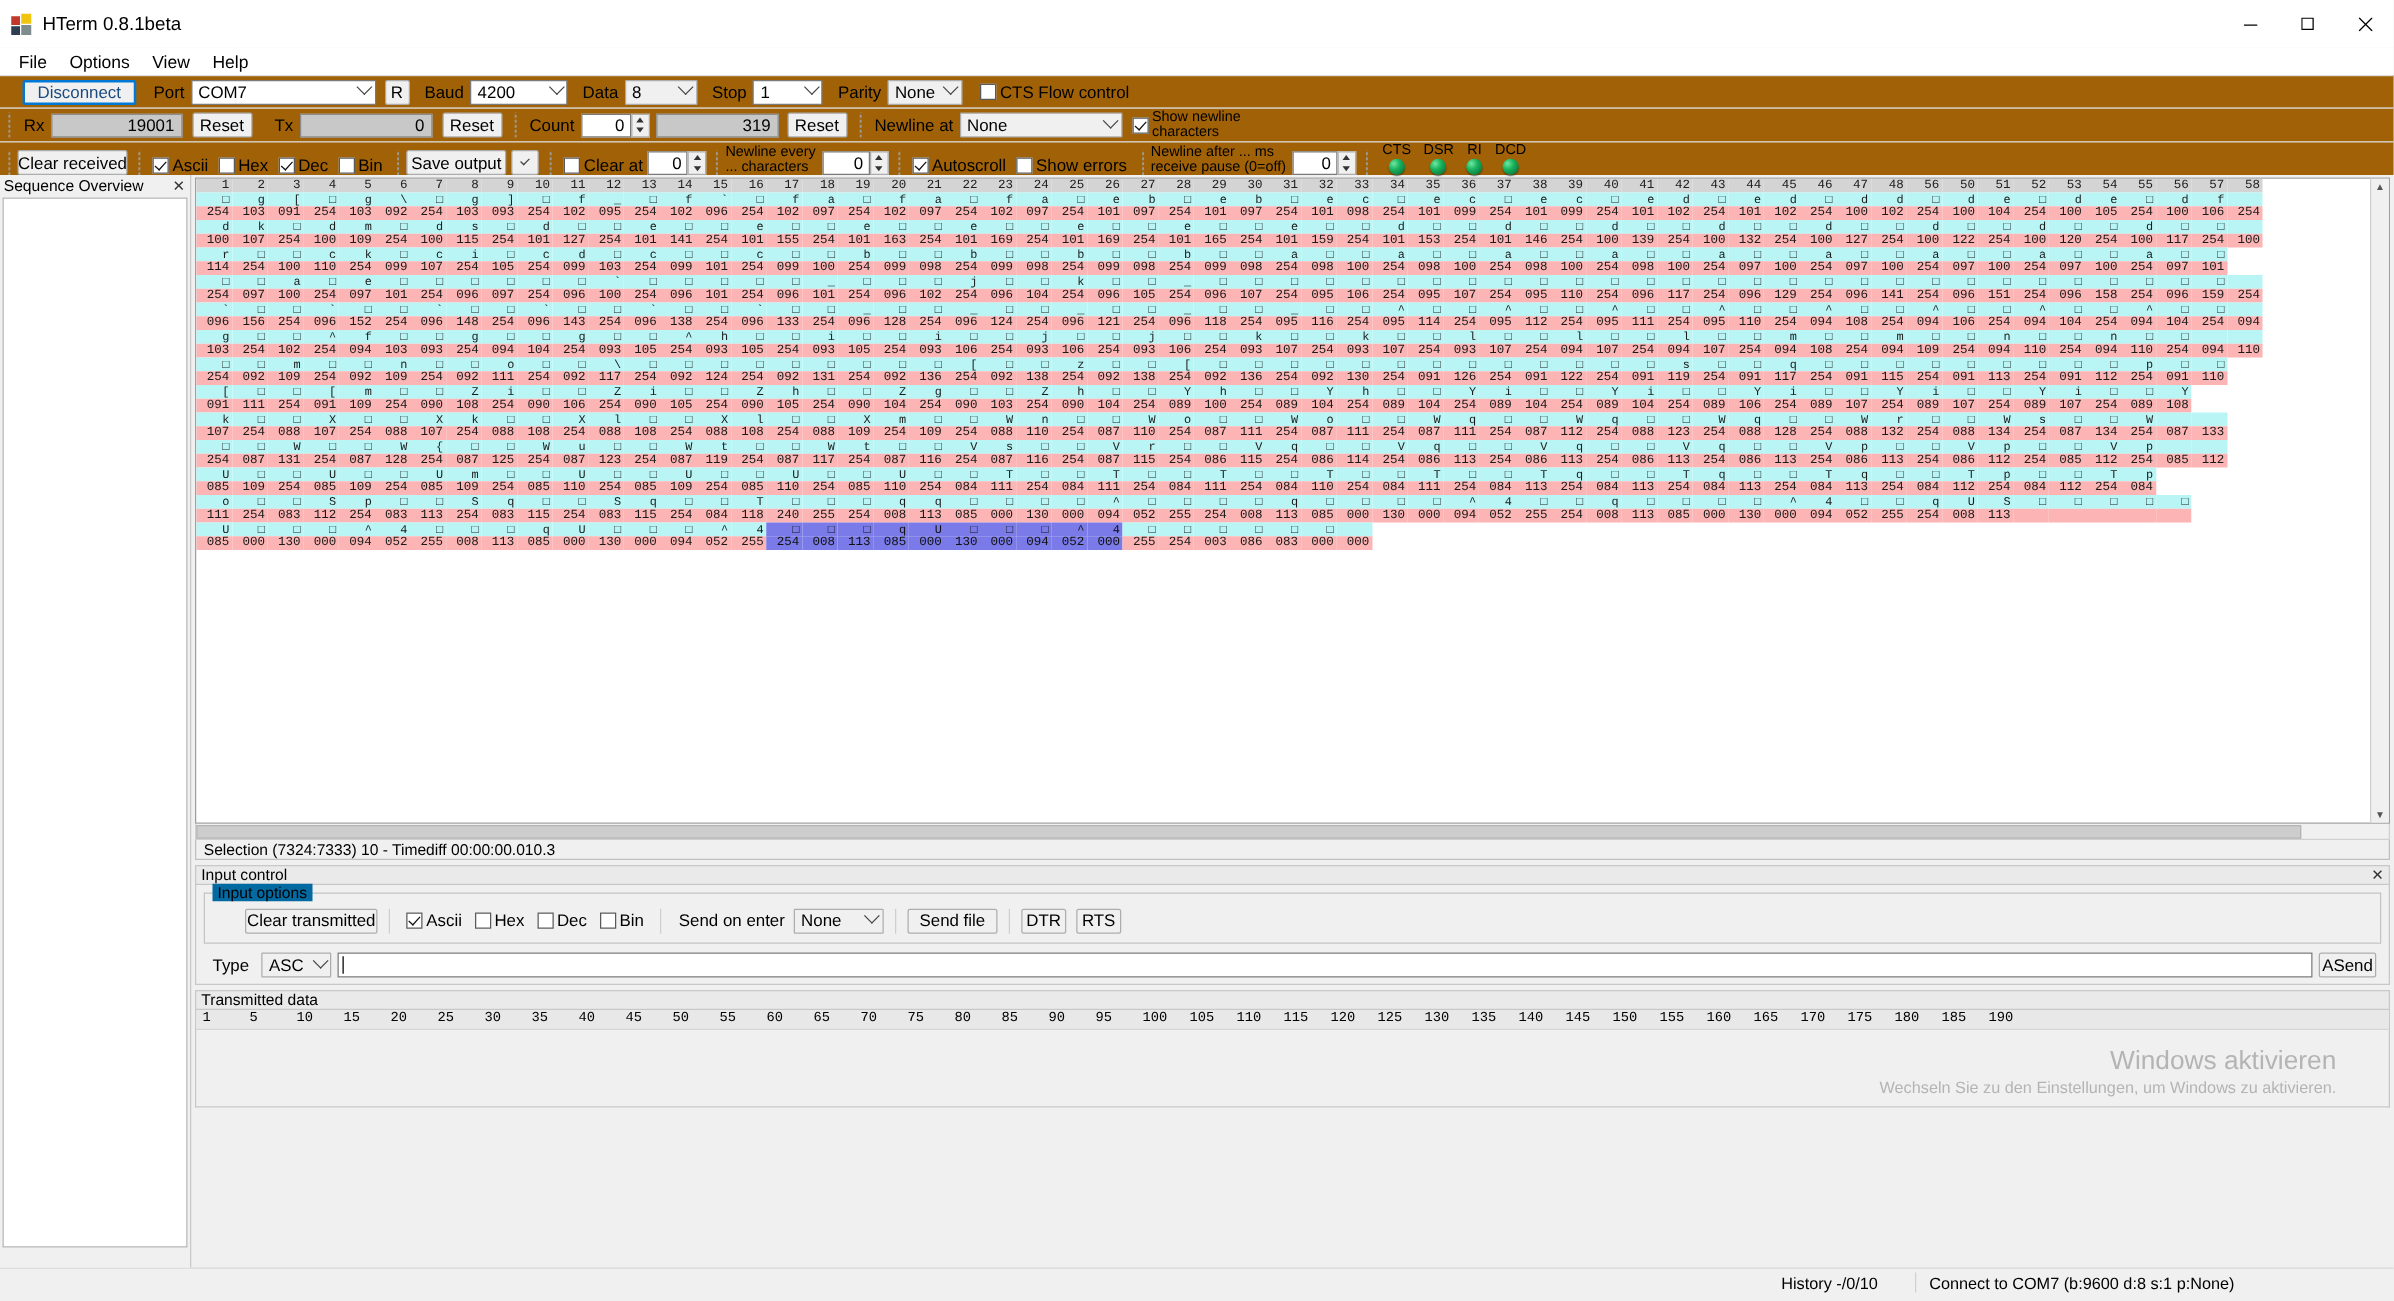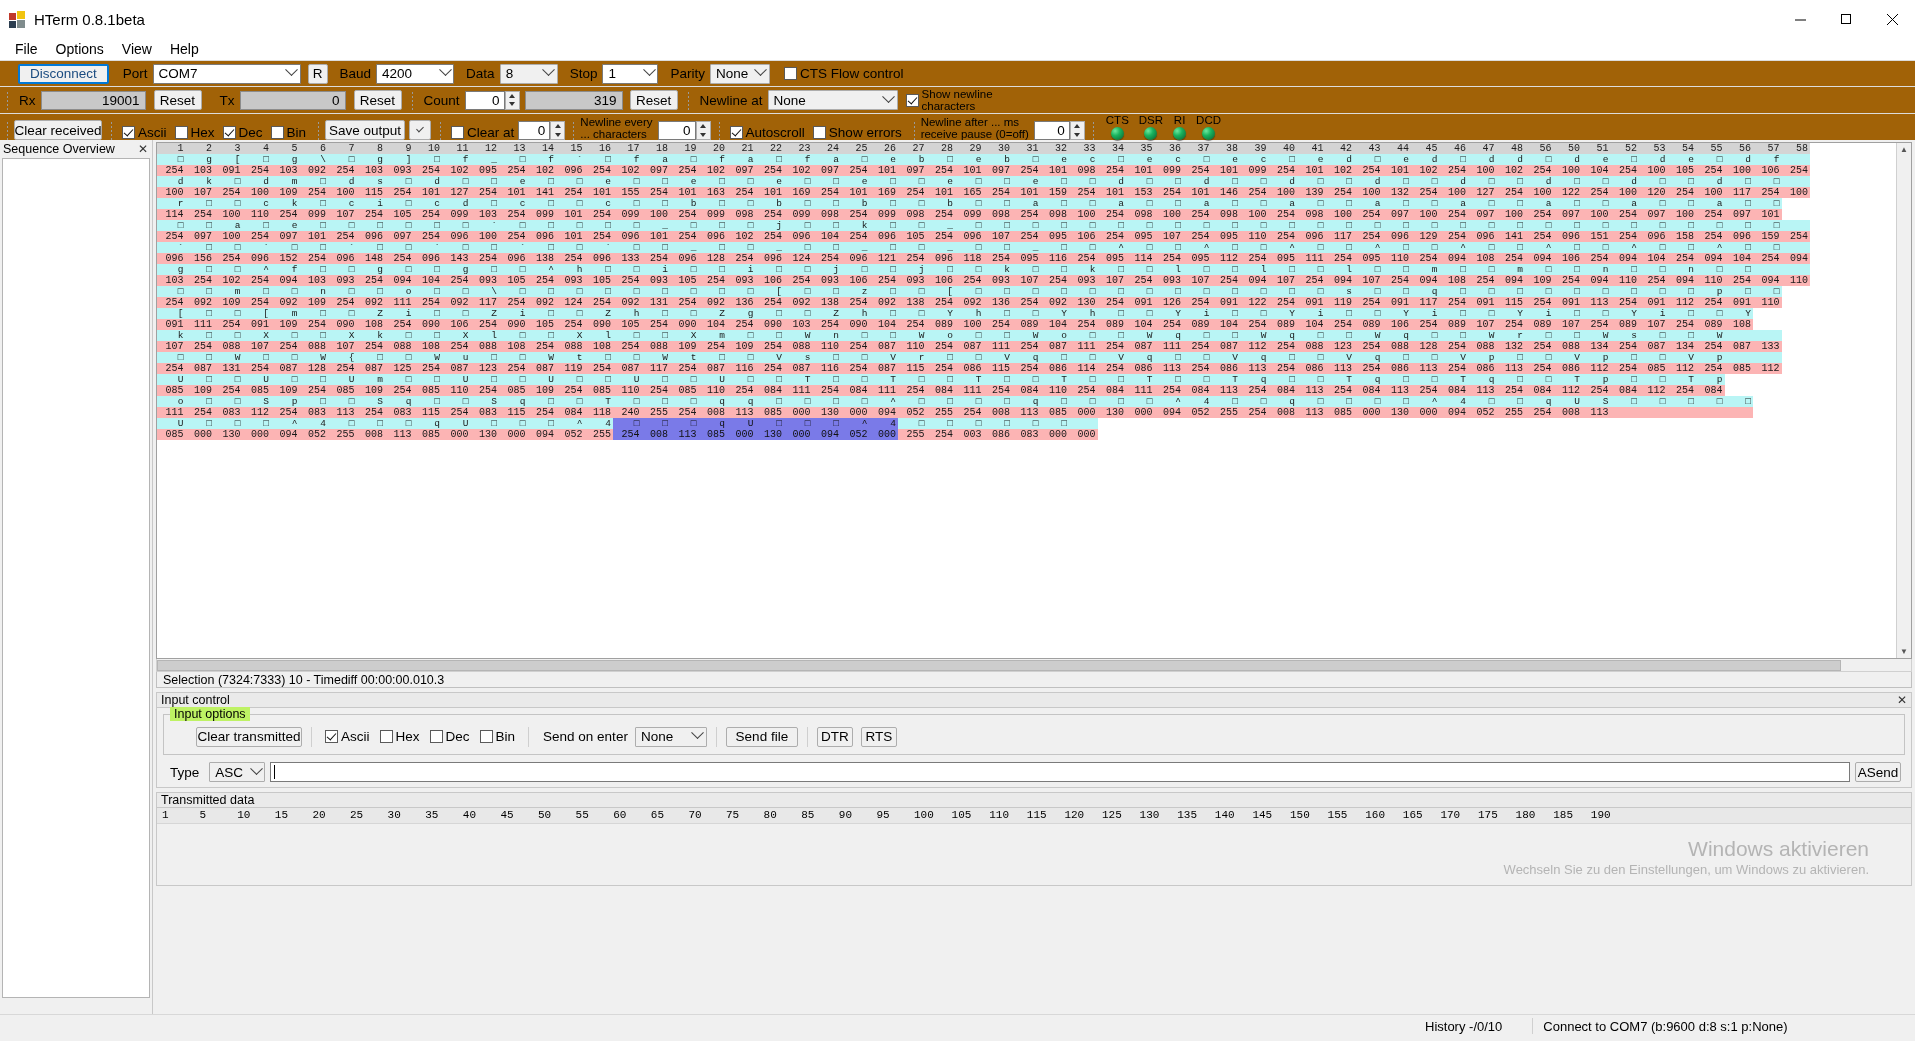--- a/index.html
+++ b/index.html
@@ -107,21 +107,21 @@
               display:flex;align-items:center;box-sizing:border-box;}
   .hscrollbar .thumb{height:11px;background:#cdcdcd;border:1px solid #b5b5b5;box-sizing:border-box;}
   .statusline{height:16px;background:#f0f0f0;font-size:12.5px;display:flex;align-items:center;
               padding-left:6px;border:1px solid #c0c0c0;border-top:none;box-sizing:border-box;}
   
   .panelhead{height:16px;background:#eaeaea;border:1px solid #c8c8c8;font-size:12.5px;
              display:flex;align-items:center;padding-left:4px;box-sizing:border-box;position:relative;}
   .panelhead .closex{position:absolute;right:4px;top:0px;font-size:12px;color:#333;}
   .inputctl{background:#f0f0f0;border:1px solid #c8c8c8;border-top:none;box-sizing:border-box;padding:4px 4px 3px 4px;}
   .fieldset{border:1px solid #c4c4c4;margin:2px 2px 0 2px;padding:0 4px 5px 4px;position:relative;}
-  .fieldset > .legend{position:absolute;top:-8px;left:6px;background:#bef264;padding:0 4px;font-size:12.5px;}
+  .fieldset > .legend{position:absolute;top:-8px;left:6px;background:#0369a1;padding:0 4px;font-size:12.5px;}
   .optrow{display:flex;align-items:center;height:25px;margin-top:9px;gap:2px;}
   .vsep{width:1px;height:20px;background:#cfcfcf;margin:0 7px;}
   .typerow{display:flex;align-items:center;height:24px;margin-top:5px;padding:0 2px;gap:5px;}
   .typeinput{flex:1;height:20px;background:#fff;border:1px solid #7a7a7a;box-sizing:border-box;
              display:flex;align-items:center;padding-left:3px;}
   .caret{width:1px;height:14px;background:#000;}
   
   .txpane{background:#f0f0f0;border:1px solid #c8c8c8;border-top:none;height:78px;box-sizing:border-box;position:relative;}
   .ruler{height:15px;background:#e8e8e8;border-bottom:1px solid #d6d6d6;position:relative;
          font-family:"Liberation Mono",monospace;font-size:11px;}

